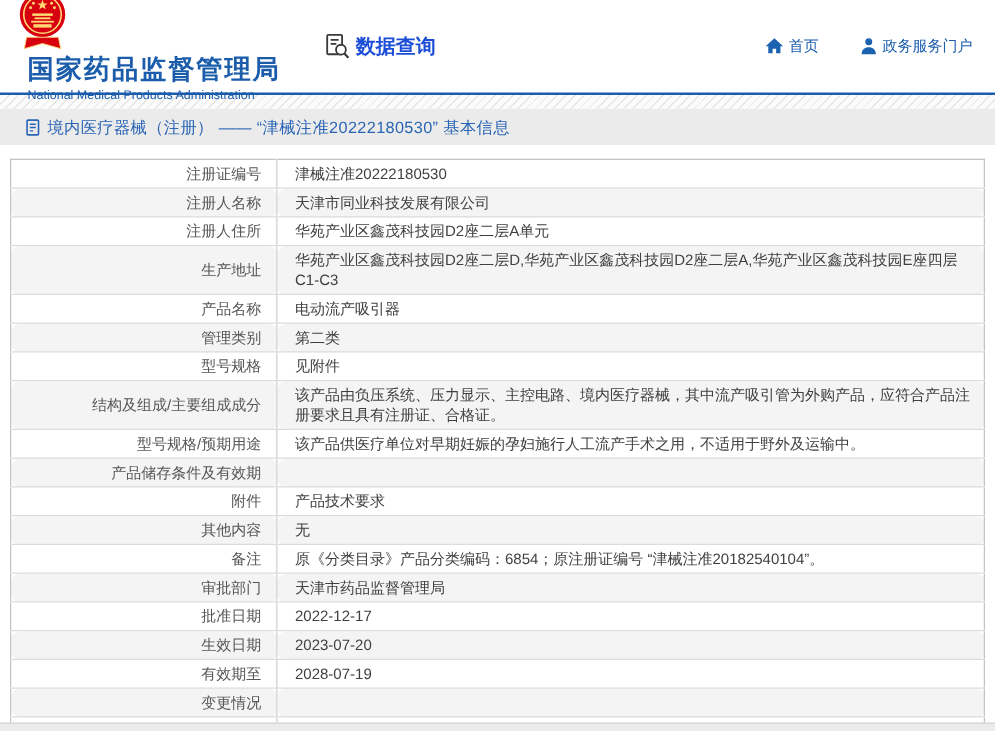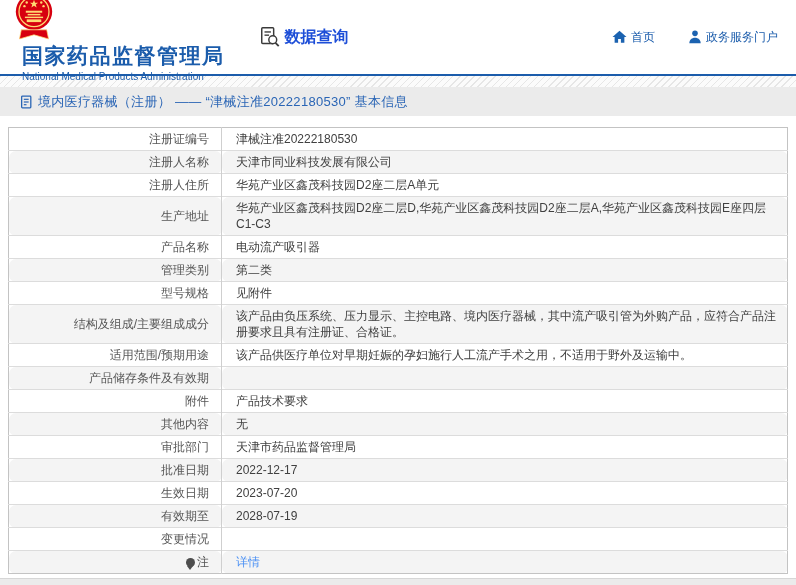--- a/index.html
+++ b/index.html
@@ -161,34 +161,38 @@
         </tr>
         <tr>
           <td class="lbl">型号规格</td>
           <td class="val">见附件</td>
         </tr>
         <tr>
           <td class="lbl">结构及组成/主要组成成分</td>
           <td class="val">该产品由负压系统、压力显示、主控电路、境内医疗器械，其中流产吸引管为外购产品，应符合产品注册要求且具有注册证、合格证。</td>
         </tr>
         <tr>
-          <td class="lbl">适用范围/预期用途</td>
+          <td class="lbl">型号规格/预期用途</td>
           <td class="val">该产品供医疗单位对早期妊娠的孕妇施行人工流产手术之用，不适用于野外及运输中。</td>
         </tr>
         <tr>
           <td class="lbl">产品储存条件及有效期</td>
           <td class="val"></td>
         </tr>
         <tr>
           <td class="lbl">附件</td>
           <td class="val">产品技术要求</td>
         </tr>
         <tr>
           <td class="lbl">其他内容</td>
           <td class="val">无</td>
+        </tr>
+        <tr>
+          <td class="lbl">备注</td>
+          <td class="val">原《分类目录》产品分类编码：6854；原注册证编号 “津械注准20182540104”。</td>
         </tr>
         <tr>
           <td class="lbl">审批部门</td>
           <td class="val">天津市药品监督管理局</td>
         </tr>
         <tr>
           <td class="lbl">批准日期</td>
           <td class="val">2022-12-17</td>
         </tr>
         <tr>

